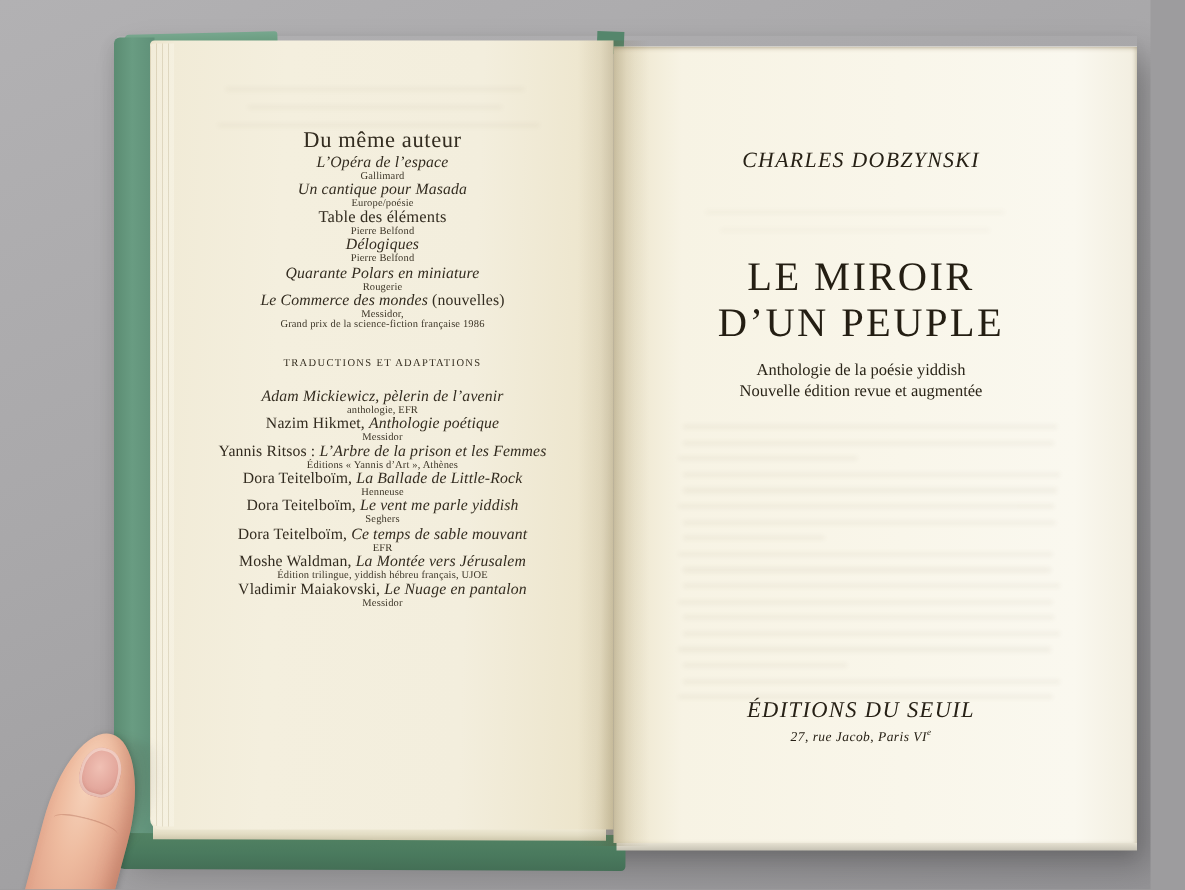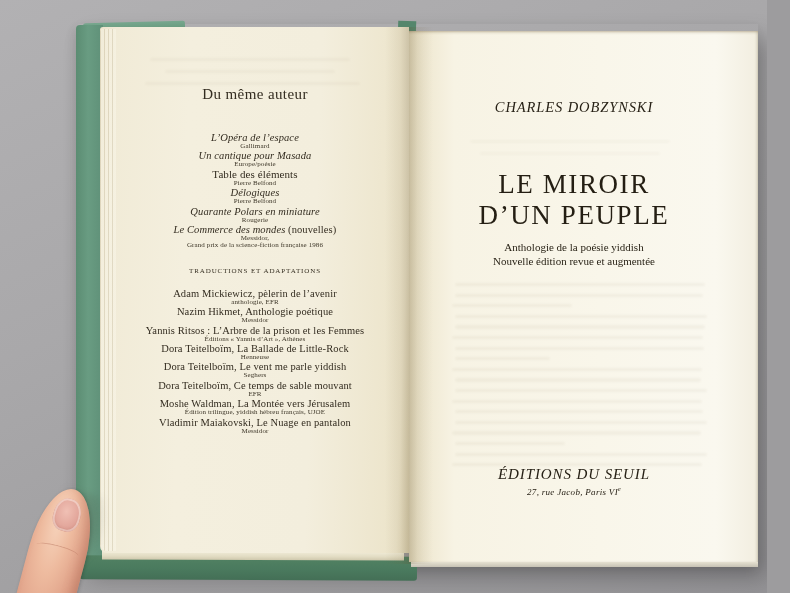--- a/index.html
+++ b/index.html
@@ -30,29 +30,29 @@
          background:linear-gradient(90deg,#e5dcbf 0%,#efe8d1 4%,#f7f3e4 13%,#f9f6ea 55%,#faf8ef 88%,#f2eee0 100%);
          box-shadow:inset 0 3px 3px -2px rgba(140,122,88,0.5),inset -2px 0 3px -1px rgba(150,140,110,0.4);}
   .right-page-edge{position:absolute;left:411px;top:562px;width:347px;height:5px;
          background:linear-gradient(180deg,#e6e1d1,#c6c2b4);}
   .gutter-shadow{position:absolute;left:385px;top:27px;width:48px;height:537px;pointer-events:none;
          background:linear-gradient(90deg,rgba(115,95,55,0) 0%,rgba(115,95,55,0.10) 32%,rgba(95,77,42,0.22) 50%,rgba(115,95,55,0.10) 68%,rgba(115,95,55,0) 100%);}
   .ghost{position:absolute;background:rgba(128,112,80,0.5);filter:blur(1.3px);border-radius:2px;pointer-events:none;}
   
   .ltext{position:absolute;left:112px;top:86px;width:286px;text-align:center;color:#332c20;}
   .du-meme{font-size:15px;letter-spacing:0.4px;}
-  .works{margin-top:29px;}
+  .works{}
   .work-title{font-size:10.5px;line-height:11px;letter-spacing:0.1px;font-style:italic;}
   .work-title.roman{font-style:normal;font-size:11px;}
   .rm{font-style:normal;}
   .imprint{font-size:7px;line-height:7.4px;color:#3c3527;letter-spacing:0.1px;}
   .sec-head{margin-top:17px;font-size:7px;letter-spacing:0.9px;color:#362f22;}
   .translations{margin-top:13px;}
   .tr-title{font-size:10.5px;line-height:11px;letter-spacing:0.1px;}
-  .tr-title .it{}
+  .tr-title .it{font-style:italic;}
   
   .r-author{position:absolute;left:430px;top:99px;width:288px;text-align:center;
          font-style:italic;font-size:14.5px;letter-spacing:0.9px;color:#272116;}
   .r-title{position:absolute;left:430px;top:169px;width:288px;text-align:center;
          font-size:27px;line-height:31px;letter-spacing:1.6px;color:#241e13;}
   .r-subtitle{position:absolute;left:430px;top:241px;width:288px;text-align:center;
          font-size:11px;line-height:13.5px;color:#2a2418;}
   .r-pub{position:absolute;left:430px;top:466px;width:288px;text-align:center;
          font-style:italic;font-size:15px;letter-spacing:0.9px;color:#272116;}
   .r-addr{font-size:9px;letter-spacing:0.3px;margin-top:3px;}

